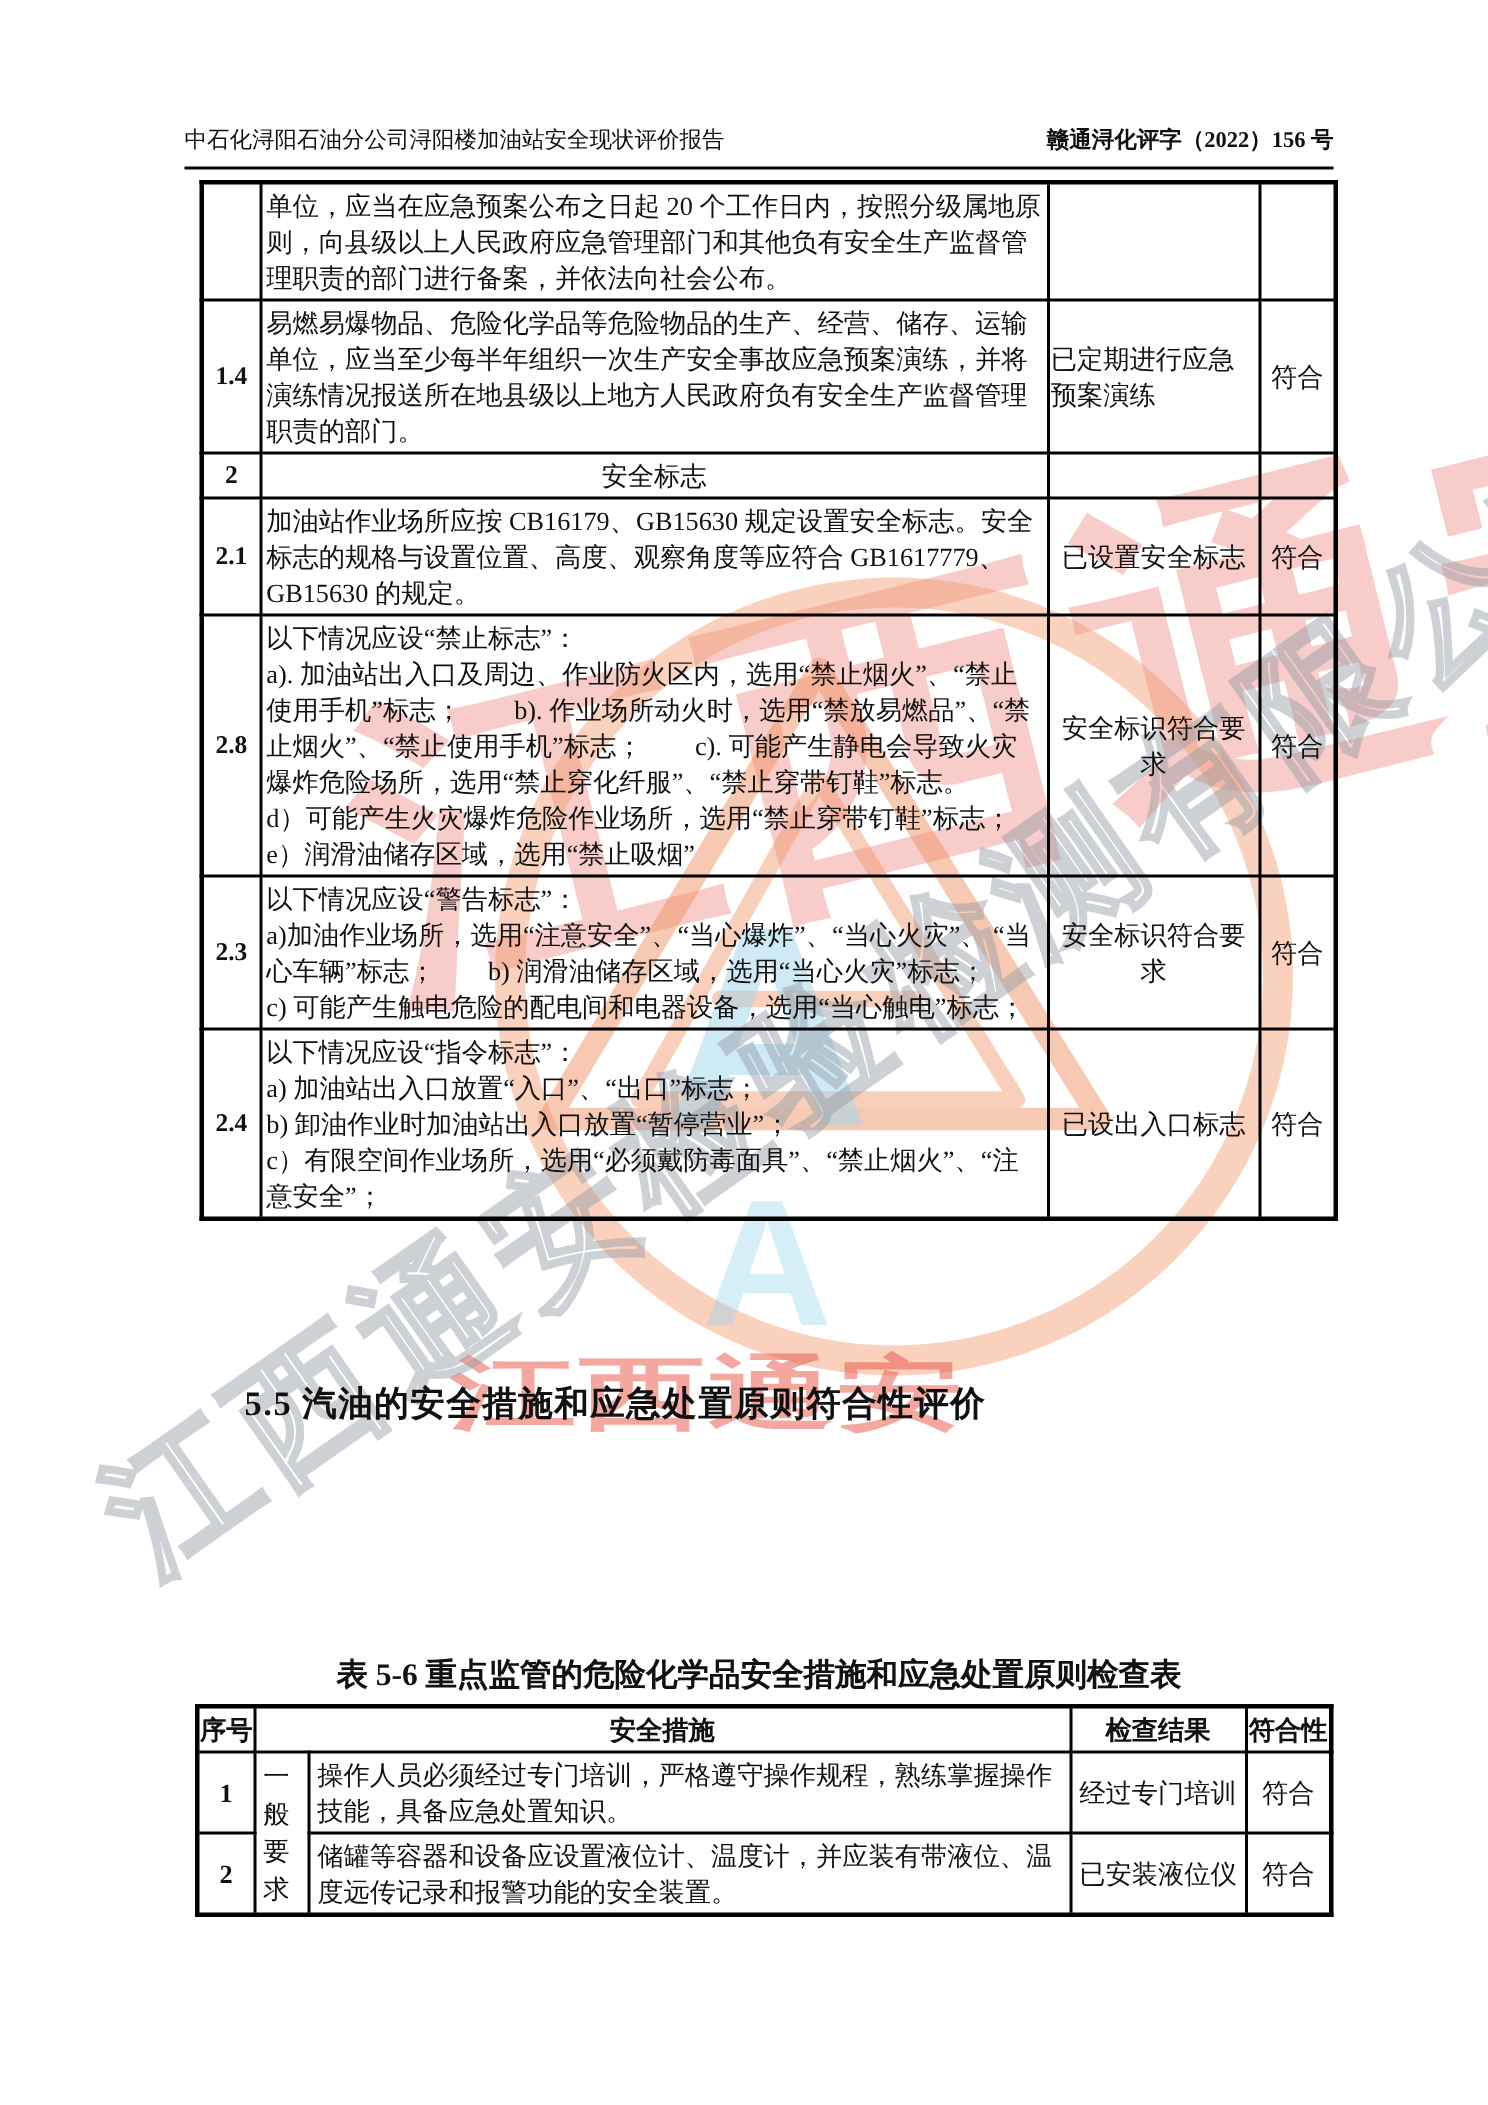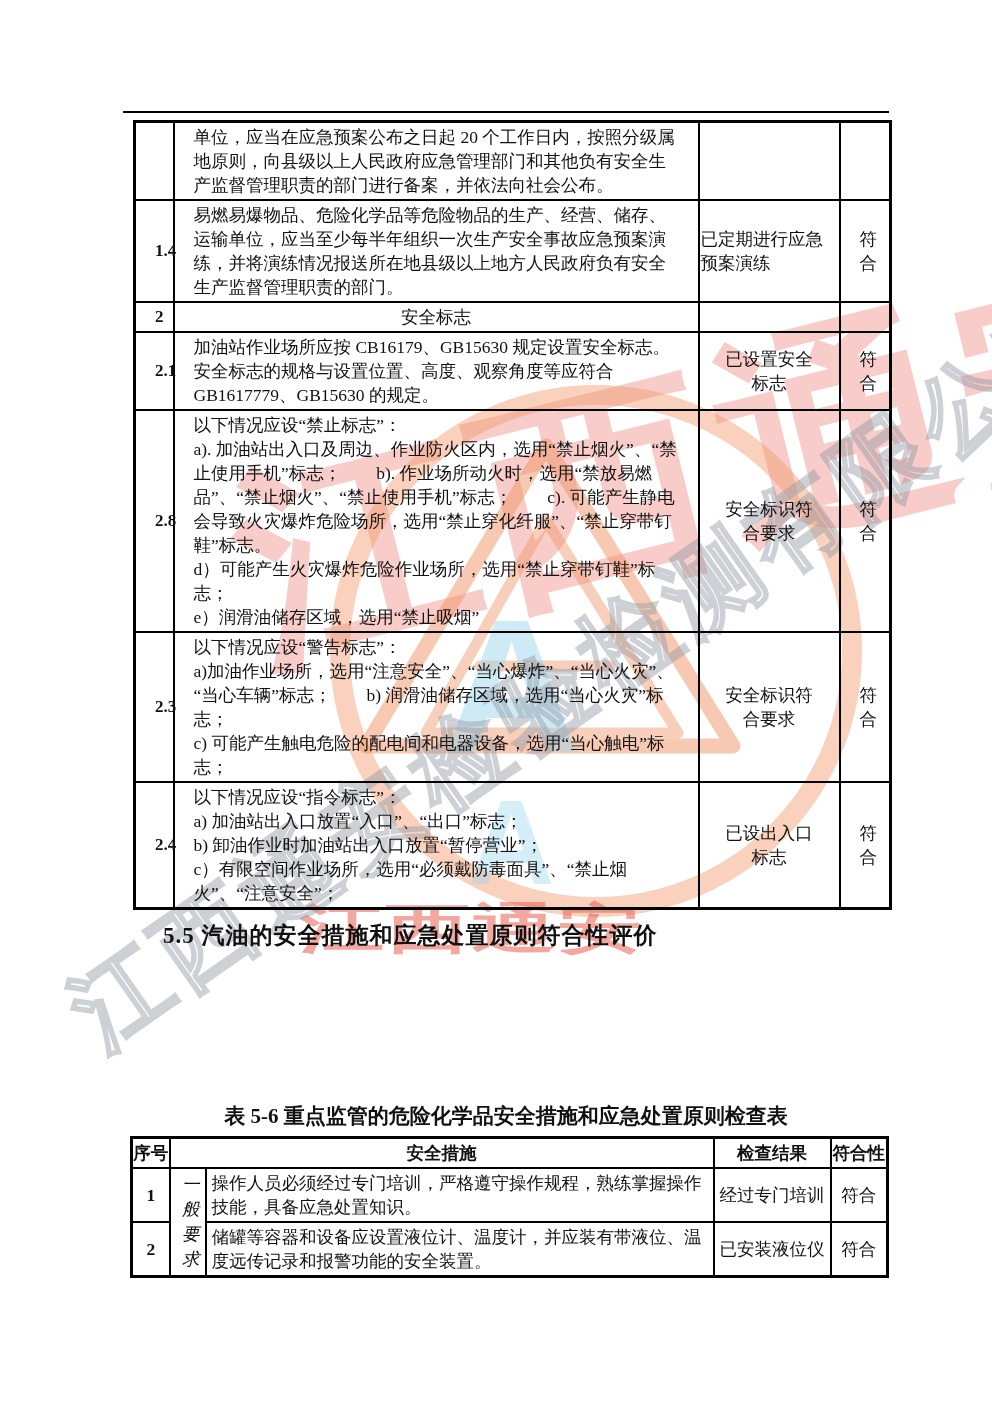--- a/index.html
+++ b/index.html
@@ -62,21 +62,21 @@
     position:absolute;left:123px;top:84px;width:766px;
     display:flex;justify-content:space-between;align-items:baseline;
     font-size:15px;
   }
   .doc-header .right{font-weight:bold;}
   .header-rule{position:absolute;left:123px;top:111px;width:766px;border-top:2.5px solid #000;}
 
   table{border-collapse:collapse;table-layout:fixed;background:transparent;}
   .tbl{position:absolute;left:133px;top:120px;width:756px;border:3px solid #000;
        font-size:17.5px;line-height:24px;}
-  .tbl td,.tbl th{border:2px solid #000;vertical-align:middle;padding:2px 19px;}
+  .tbl td,.tbl th{border:2px solid #000;vertical-align:middle;padding:2px 3px;}
   .c-no{text-align:center;font-weight:bold;font-size:17px;padding:2px 1px;}
   .c-content{white-space:pre-wrap;text-align:left;}
   .c-content.center{text-align:center;white-space:normal;}
   .c-result{text-align:center;padding:2px 0;}
   .c-result.left{text-align:left;padding:2px 1px;border-radius:30px;}
   .c-conform{text-align:center;padding:2px 0;}
 
   .para-result{
     position:absolute;left:123px;top:818px;width:770px;
     font-size:22px;line-height:47px;text-indent:2.4em;text-align:justify;
@@ -91,21 +91,21 @@
   }
   .tbl56-title{
     position:absolute;left:123px;top:1102px;width:766px;
     text-align:center;font-size:21px;font-weight:bold;
   }
   .tbl2{position:absolute;left:130px;top:1136px;width:759px;border:3px solid #000;
         font-size:17.5px;line-height:24px;}
   .tbl2 td,.tbl2 th{border:2px solid #000;vertical-align:middle;padding:2px 5px;}
   .tbl2 th{font-weight:bold;text-align:center;padding:2px 0;}
   .t2-no{text-align:center;font-weight:bold;padding:2px 0;}
-  .t2-group{text-align:right;padding:2px 0;line-height:25px;font-style:italic;}
+  .t2-group{text-align:left;padding:2px 0;line-height:25px;}
   .t2-result{text-align:center;padding:2px 0;}
   .t2-conform{text-align:center;padding:2px 0;}
   .page-number{
     position:absolute;left:0;top:1292px;width:100%;
     text-align:center;font-size:17px;
   }
 </style>
 </head>
 <body>
 
@@ -120,20 +120,24 @@
       <path d="M132,238 L262,238" fill="none" stroke="rgba(240,148,102,0.45)" stroke-width="11" stroke-linecap="round"></path>
     </svg>
     <div class="wm-blue-a">A</div>
     <div class="wm-blue-a2">A</div>
     <div class="wm-red-text">江西通安</div>
     <div class="wm-diagonal">江西通安检验检测有限公司</div>
   </div>
 
   <div class="content">
 
+    <div class="doc-header">
+      <span class="left">中石化浔阳石油分公司浔阳楼加油站安全现状评价报告</span>
+      <span class="right">赣通浔化评字（2022）156 号</span>
+    </div>
     <div class="header-rule"></div>
 
     <table class="tbl">
       <colgroup>
           <col style="width:39px">
           <col style="width:525px">
           <col style="width:141px">
           <col style="width:51px">
         </colgroup>
       <tbody>

